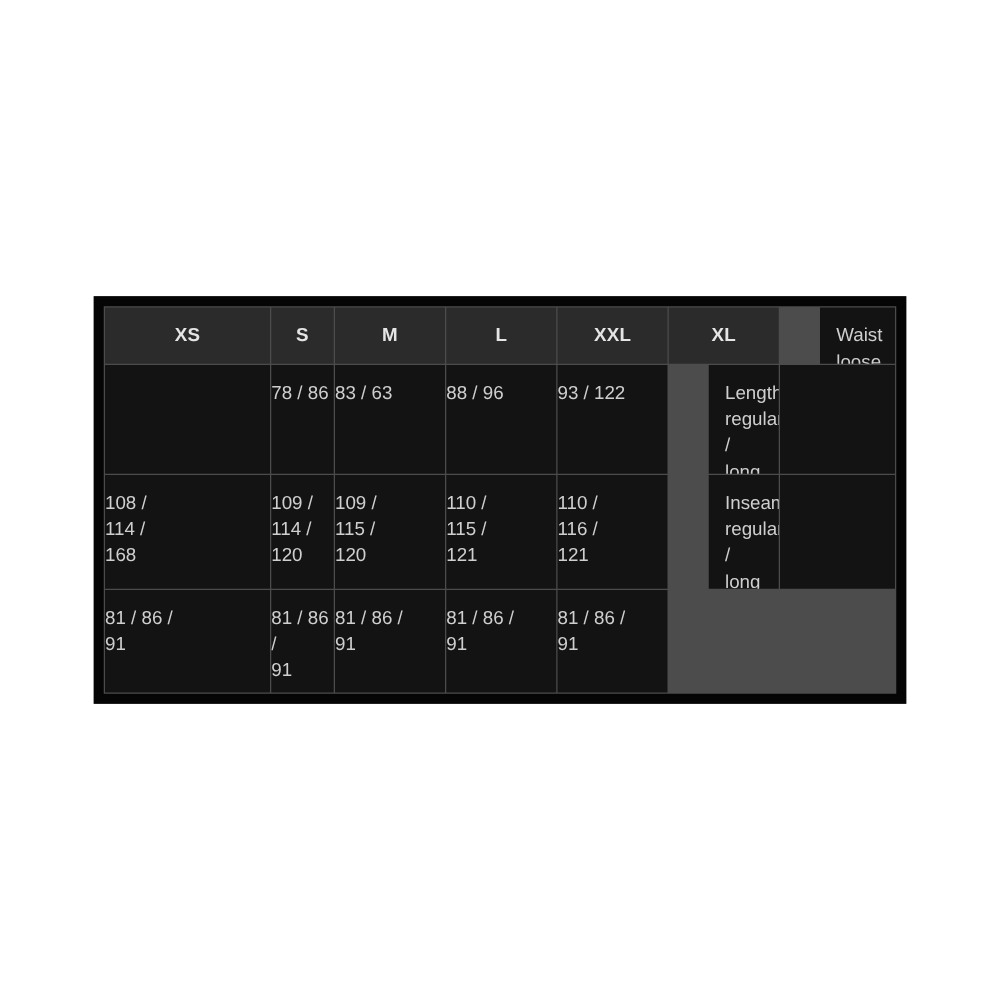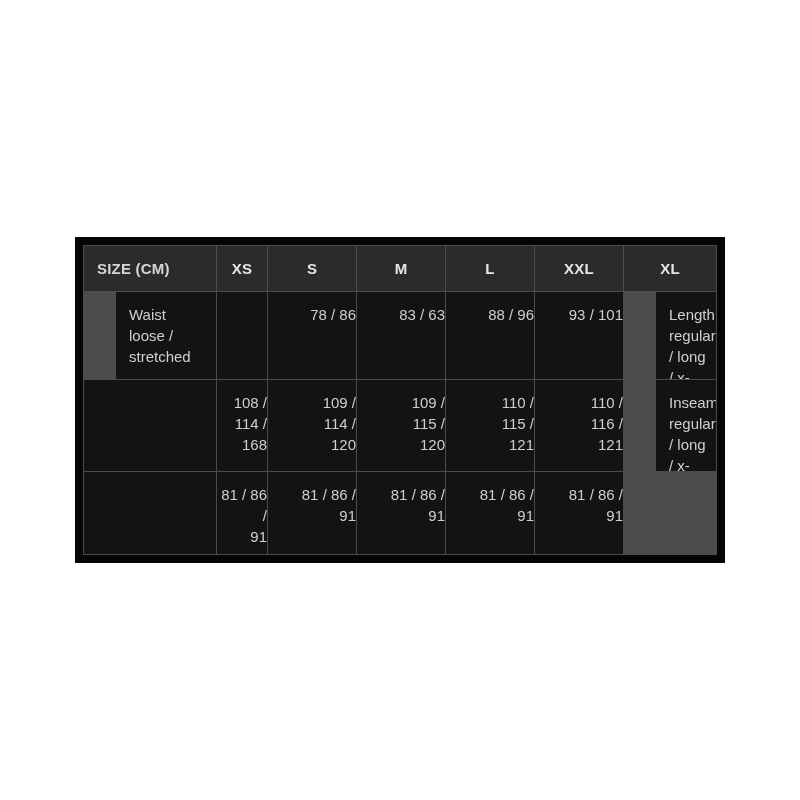--- a/index.html
+++ b/index.html
@@ -52,52 +52,51 @@
     padding-left: 13px;
     color: #d5d5d5;
   }
   
   .bcell {
     background: #131313;
     color: #cfcfcf;
     font-size: 15px;
     line-height: 21px;
     padding-top: 12px;
-    text-align: right;
+    text-align: left;
     white-space: pre-line;
   }
   .bcell.label {
     text-align: left;
     padding-left: 13px;
     padding-right: 8px;
     margin-left: 32px;
   }
 </style>
 </head>
 <body>
 
 <div class="canvas">
   <div class="size-table">
 
-    <div class="cell hcell first">SIZE (CM)</div>
     <div class="cell hcell">XS</div>
     <div class="cell hcell">S</div>
     <div class="cell hcell">M</div>
     <div class="cell hcell">L</div>
     <div class="cell hcell">XXL</div>
     <div class="cell hcell">XL</div>
 
     <div class="cell bcell label">Waist
 loose /
 stretched</div>
     <div class="cell bcell"></div>
     <div class="cell bcell">78 / 86</div>
     <div class="cell bcell">83 / 63</div>
     <div class="cell bcell">88 / 96</div>
-    <div class="cell bcell">93 / 101</div>
+    <div class="cell bcell">93 / 122</div>
 
     <div class="cell bcell label">Length
 regular / long
 / x-long</div>
     <div class="cell bcell"></div>
     <div class="cell bcell">108 /
 114 /
 168</div>
     <div class="cell bcell">109 /
 114 /

